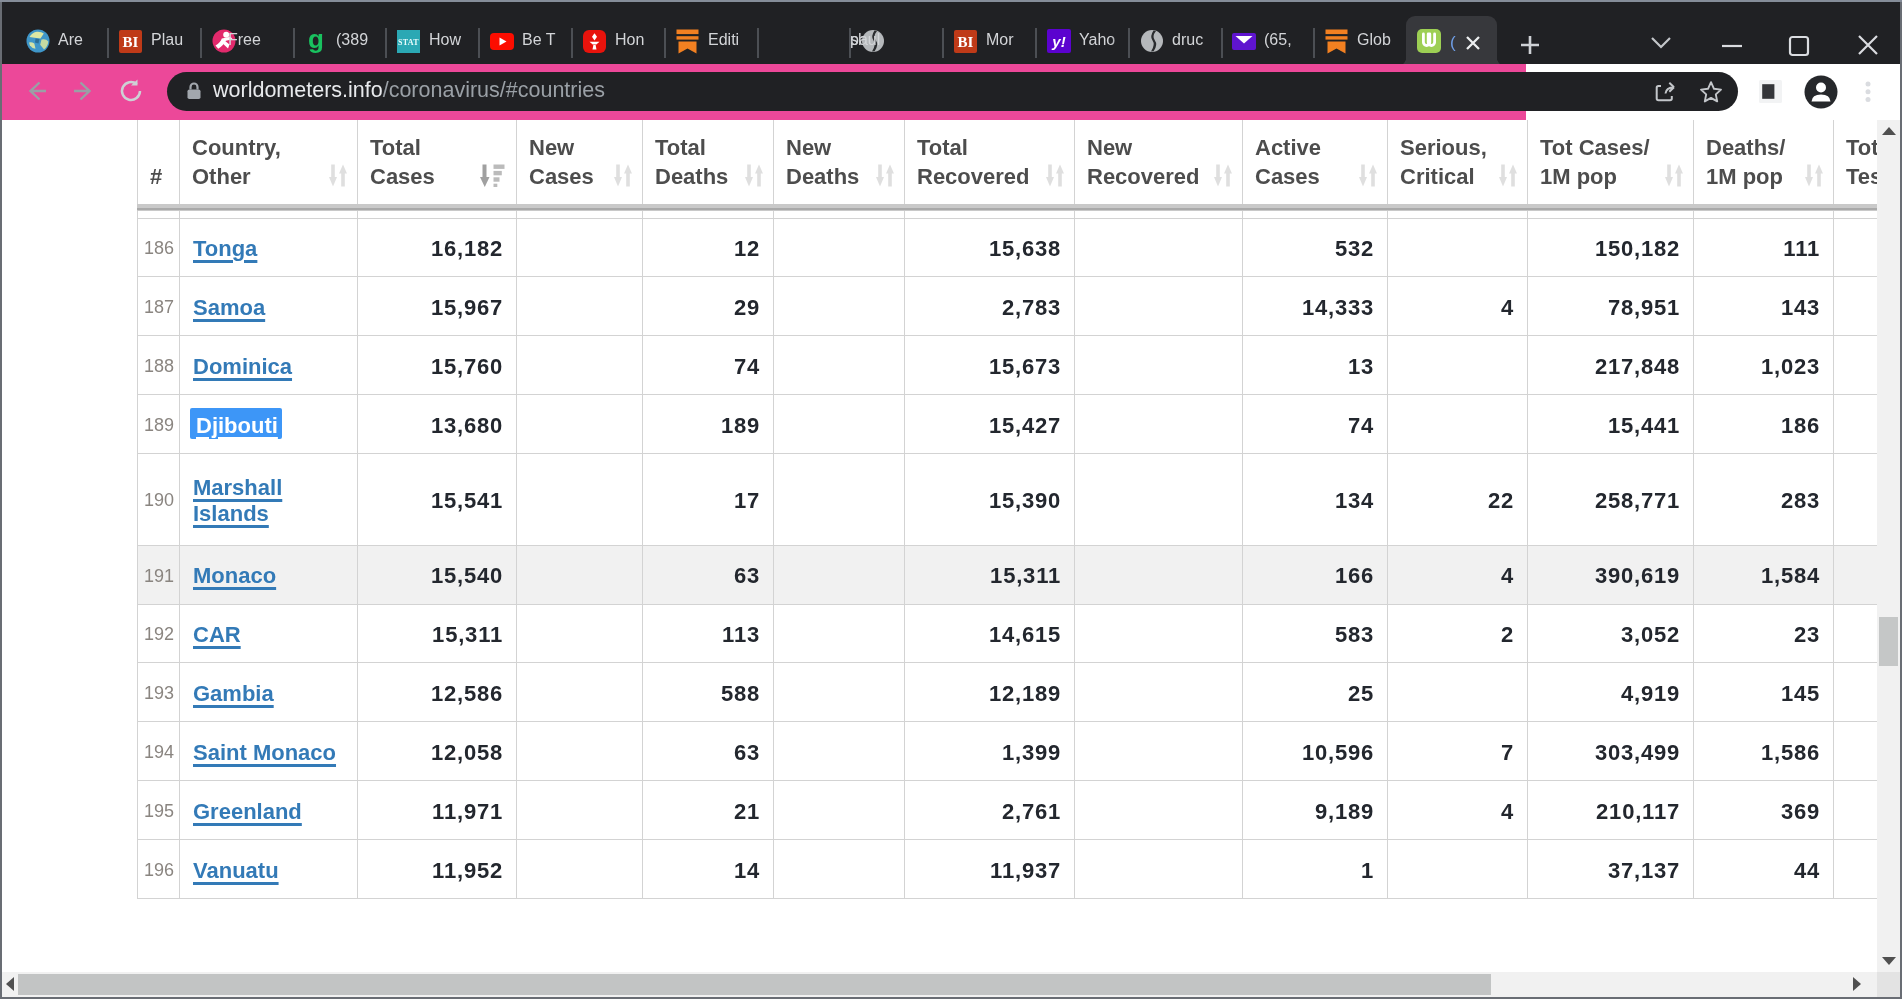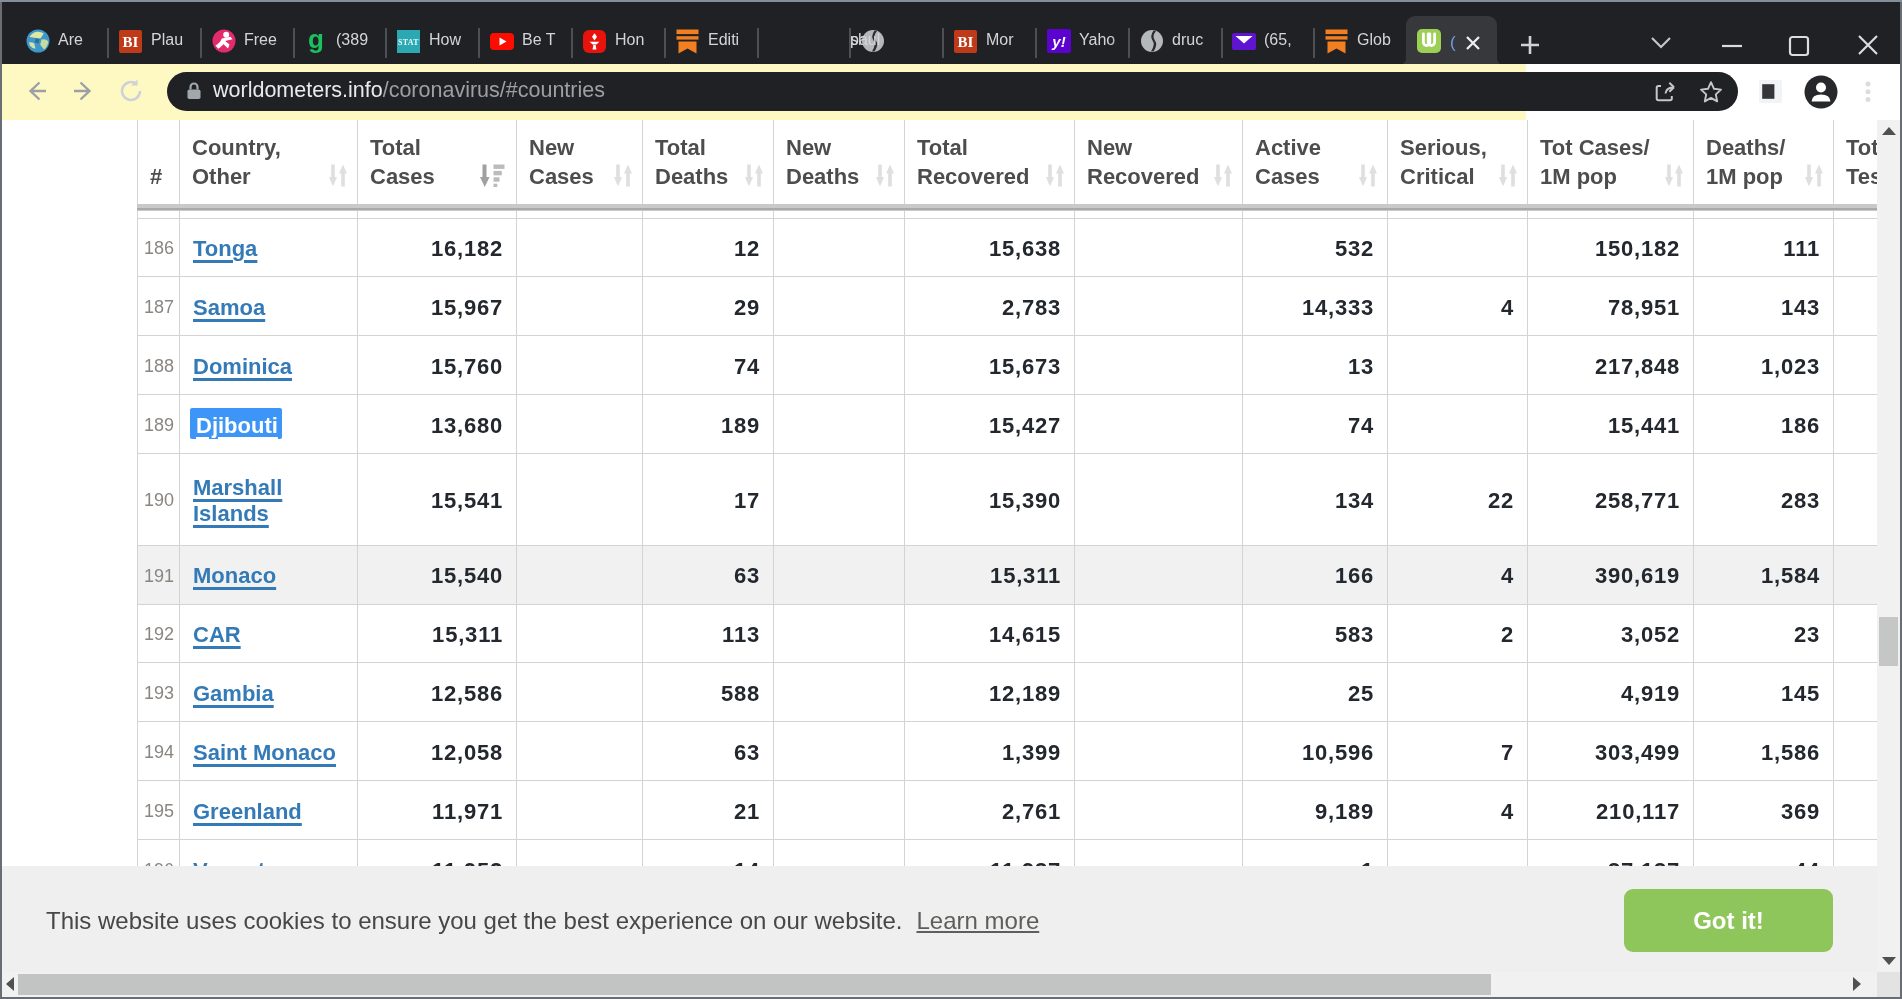--- a/index.html
+++ b/index.html
@@ -4,21 +4,21 @@
 html,body { width:1902px; height:999px; overflow:hidden; font-family:"Liberation Sans",sans-serif; }
 .win { position:absolute; inset:0; background:#fff; }
 .tabbar { position:absolute; left:0; top:0; width:1902px; height:64px; background:#202124; border-top:2px solid #858d99; }
 .fav { position:absolute; top:27px; height:24px; display:flex; align-items:center; }
 .ttxt { position:absolute; top:29px; font-size:16px; color:#d3d5d8; white-space:nowrap; width:46px; overflow:hidden;
   -webkit-mask-image:linear-gradient(90deg,#000 70%,transparent); }
 .tsep { position:absolute; top:26px; width:2px; height:30px; background:#4c4f54; }
 .atab { position:absolute; left:1406px; top:14px; width:91px; height:50px; background:#37383c; border-radius:9px 9px 0 0; }
 .atab .c1 { position:absolute; left:-9px; bottom:0; width:9px; height:9px; background:radial-gradient(circle at 0 0, transparent 9px, #37383c 9.5px); }
 .atab .c2 { position:absolute; right:-9px; bottom:0; width:9px; height:9px; background:radial-gradient(circle at 9px 0, transparent 9px, #37383c 9.5px); }
-.toolbar { position:absolute; left:0; top:64px; width:1526px; height:56px; background:#fef9c3; }
+.toolbar { position:absolute; left:0; top:64px; width:1526px; height:56px; background:#ec4899; }
 .urlbar { position:absolute; left:167px; top:8px; width:1571px; height:39px; border-radius:20px; background:#202124; }
 .page { position:absolute; left:0; top:120px; width:1877px; height:879px; background:#fff; overflow:hidden; }
 table { border-collapse:collapse; table-layout:fixed; position:absolute; left:137px; top:0; width:1866px; }
 th, td { border-left:1px solid #d3d3d3; border-right:1px solid #d3d3d3; overflow:hidden; }
 th { height:87px; vertical-align:bottom; padding:0 10px 13px 12px; font-size:22px; line-height:29px; color:#4d4d4d;
   text-align:left; position:relative; border-bottom:7px solid #c9c9c9; background:
   linear-gradient(#fff, #fff); }
 .sic { position:absolute; right:10px; bottom:10px; }
 td { height:58.9px; padding:3px 13px 0; font-size:22px; }
 tr.sp td { height:11px; border-bottom:1px solid #d3d3d3; }
@@ -66,21 +66,21 @@
 <div class="tsep" style="left:200px"></div>
 <div class="fav" style="left:212px">
         <svg width="24" height="24" viewBox="0 0 24 24" style="">
           <circle cx="12" cy="12" r="11.5" fill="#e22a6c"></circle>
           <circle cx="14.2" cy="5.8" r="3" fill="#fff"></circle>
           <path d="M3.5 16.5 Q8.5 13.5 9.8 9.5 L13.8 11.5 Q11.5 16.5 6.2 19.8 Z" fill="#fff"></path>
           <path d="M9.8 9.5 L18.5 7.8 L20.5 10.2 L13 12 Z" fill="#fff"></path>
           <path d="M12.5 11.5 L17.5 15.5 L16 19.5 L11 14.8 Z" fill="#fff"></path>
         </svg>
       </div>
-<div class="ttxt" style="left:244px">Free</div>
+<div class="ttxt" style="left:228px">Free</div>
 <div class="tsep" style="left:293px"></div>
 <div class="fav" style="left:304px">
         <svg width="24" height="24" viewBox="0 0 24 24" style="">
           <text x="12" y="19" font-family="Liberation Sans" font-size="26" font-weight="bold" fill="#19c25f" text-anchor="middle">g</text>
         </svg>
       </div>
 <div class="ttxt" style="left:336px">(389</div>
 <div class="tsep" style="left:385px"></div>
 <div class="fav" style="left:397px">
         <svg width="23" height="23" viewBox="0 0 23 23" style="">
@@ -505,24 +505,20 @@
             <td class="n"></td>
             <td class="n">1</td>
             <td class="n"></td>
             <td class="n">37,137</td>
             <td class="n">44</td>
             <td></td>
           </tr>
    </tbody>
   </table>
   <div style="position:absolute;left:137px;top:87.5px;width:1740px;height:2.5px;background:#a9a9a9;z-index:3"></div>
-  <div class="cookie">
-    <div class="msg">This website uses cookies to ensure you get the best experience on our website.<a class="lm">Learn more</a></div>
-    <div class="gotit">Got it!</div>
-  </div>
  </div>
  <div class="vscroll">
    <div class="arr" style="left:5px;top:7px;border-left:7px solid transparent;border-right:7px solid transparent;border-bottom:8px solid #505050"></div>
    <div class="vthumb"></div>
    <div class="arr" style="left:5px;bottom:7px;border-left:7px solid transparent;border-right:7px solid transparent;border-top:8px solid #505050"></div>
  </div>
  <div class="hscroll">
    <div class="arr" style="left:6px;top:5px;border-top:7px solid transparent;border-bottom:7px solid transparent;border-right:8px solid #505050"></div>
    <div class="hthumb"></div>
    <div class="arr" style="right:16px;top:5px;border-top:7px solid transparent;border-bottom:7px solid transparent;border-left:8px solid #505050"></div>

